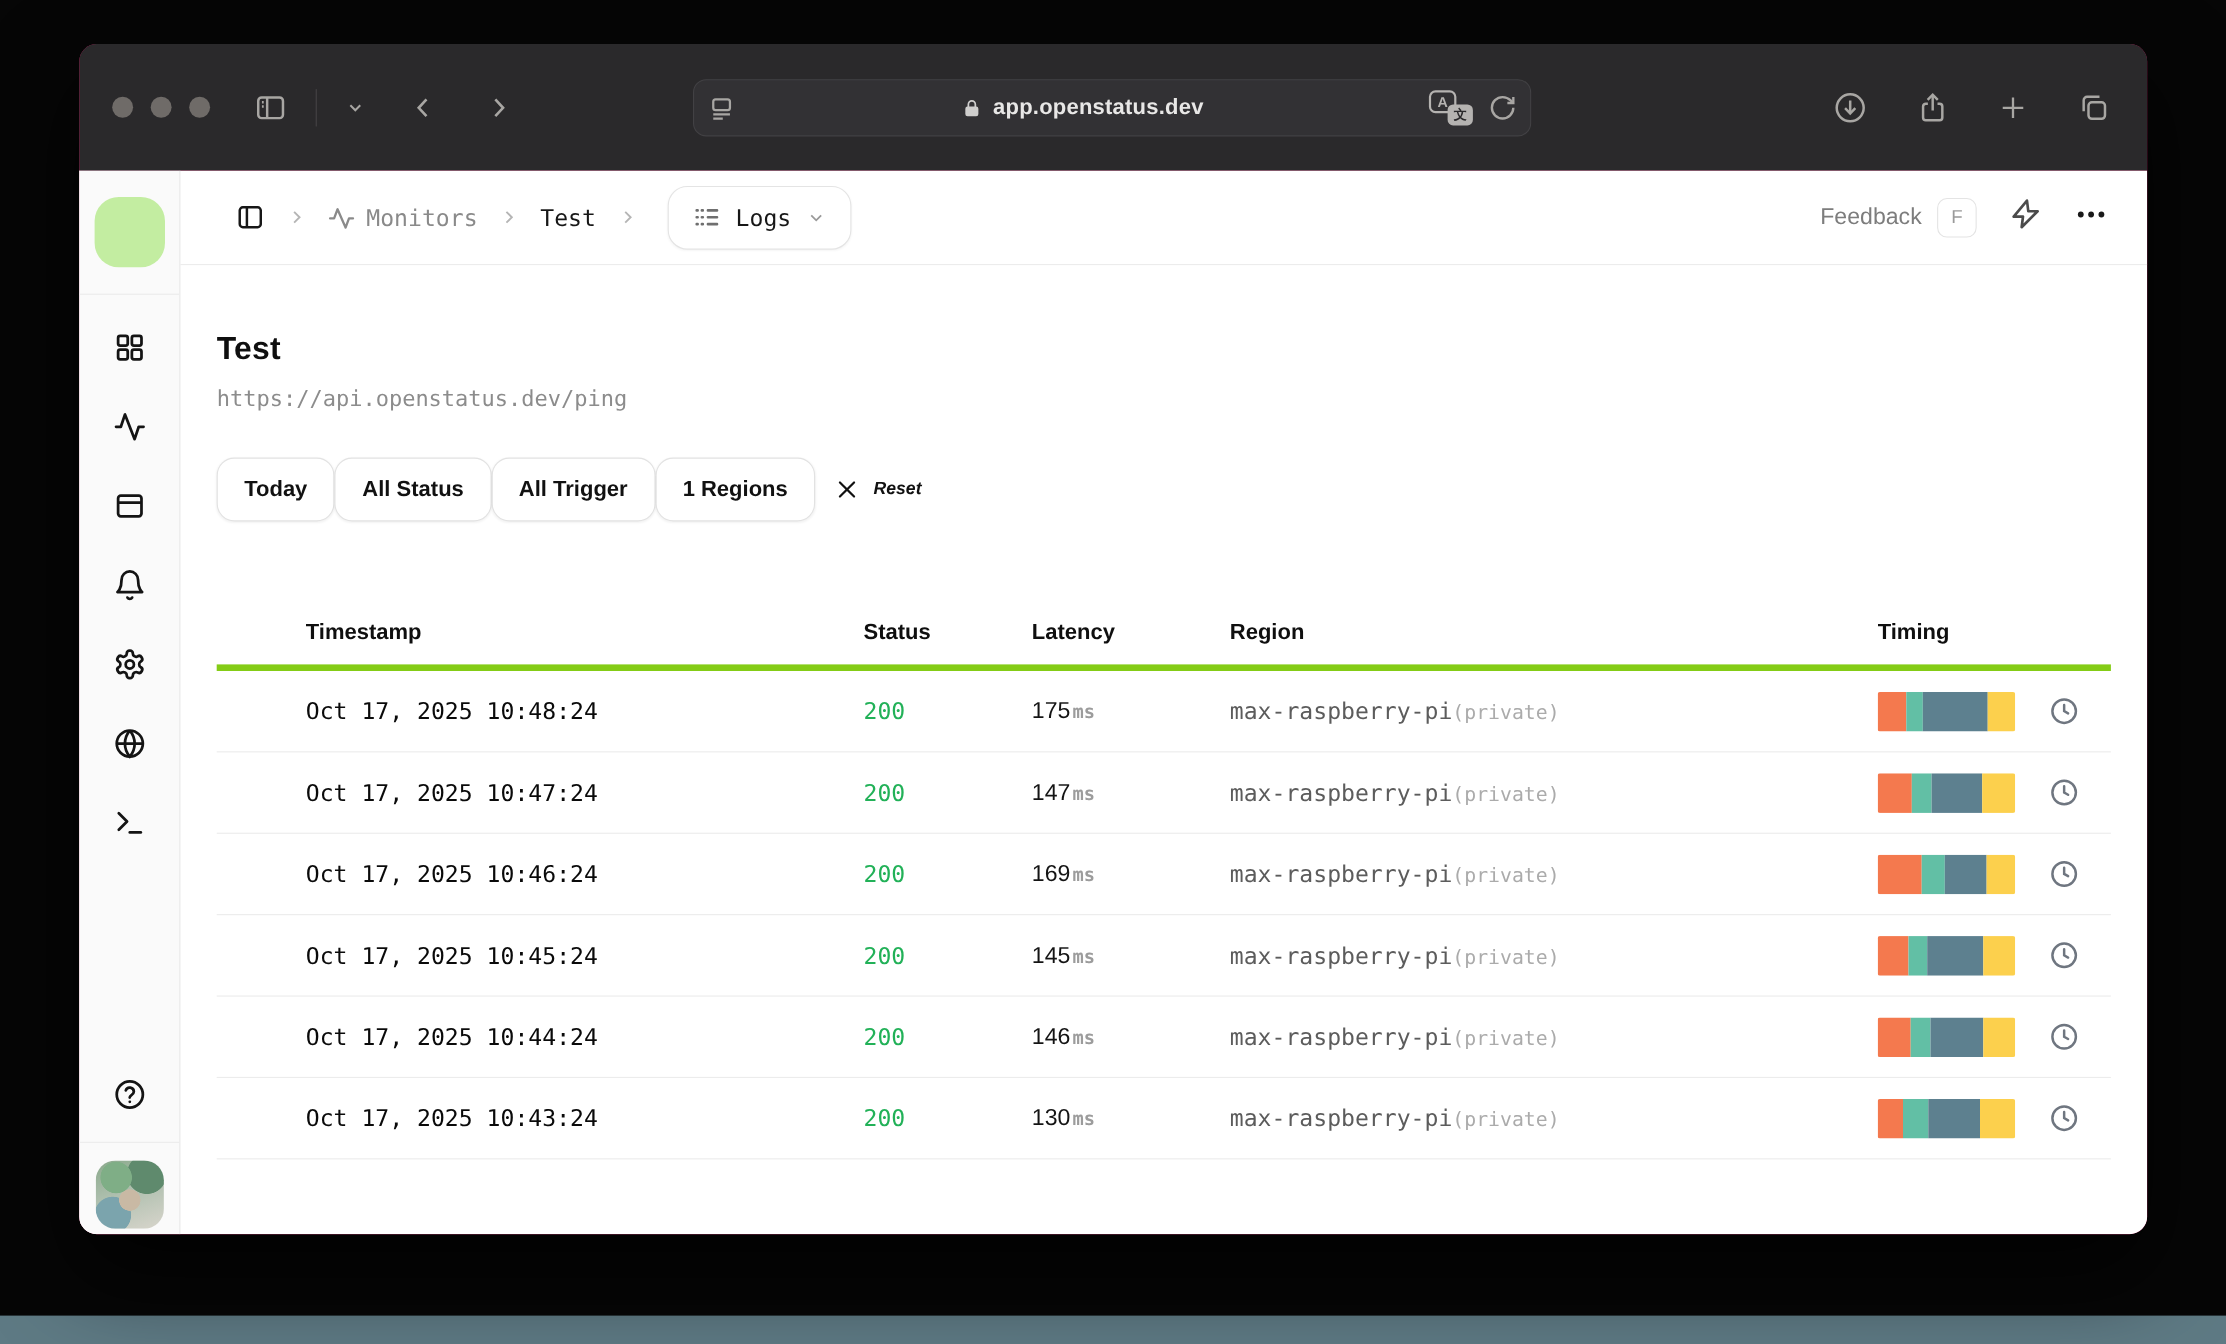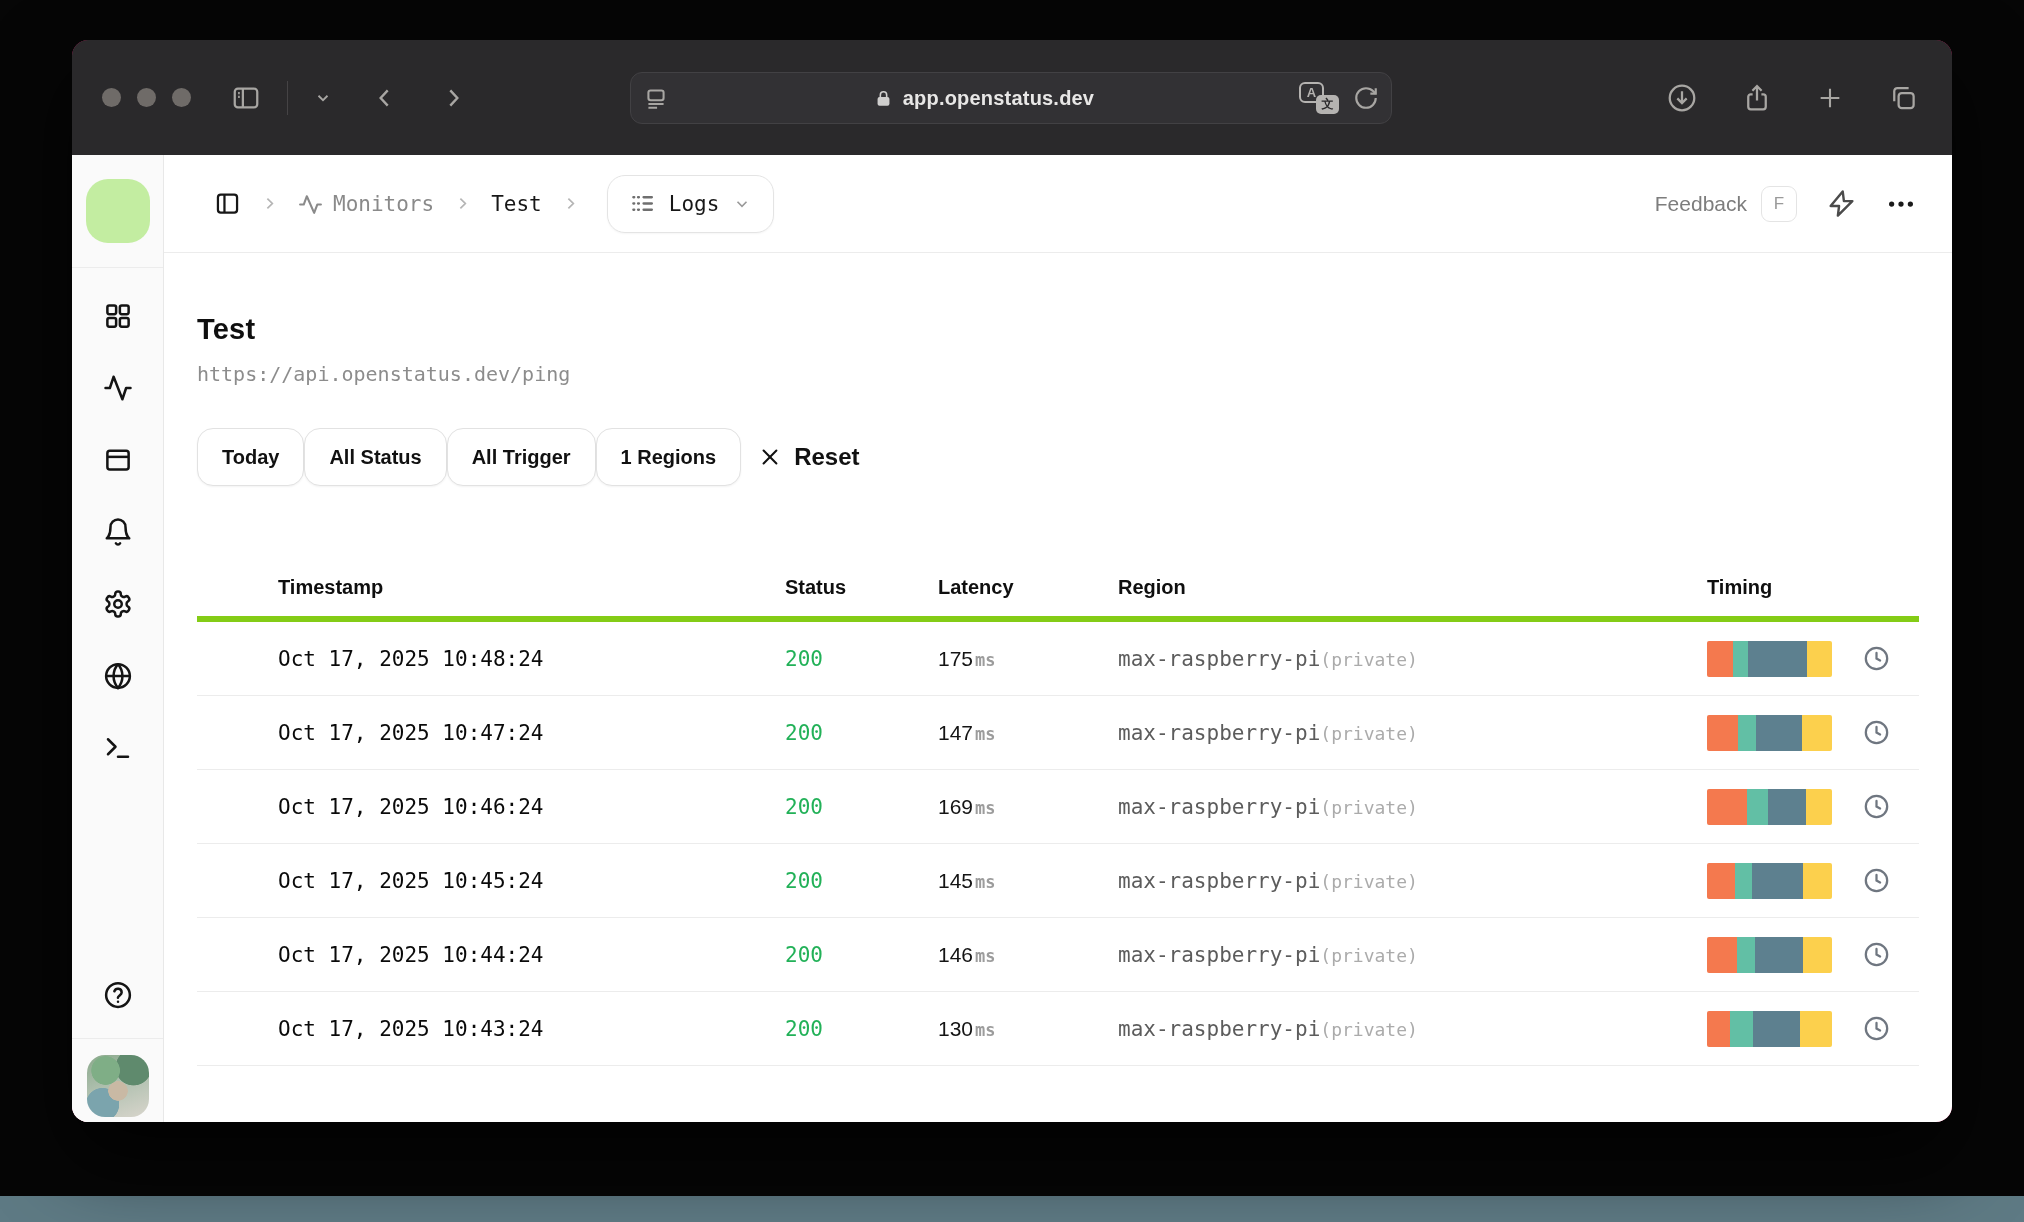--- a/index.html
+++ b/index.html
@@ -60,47 +60,47 @@
     background:
       radial-gradient(circle at 30% 25%, #7fae86 0 22%, transparent 23%),
       radial-gradient(circle at 75% 20%, #5f8a6d 0 26%, transparent 27%),
       radial-gradient(circle at 50% 58%, #c9b9a4 0 20%, transparent 21%),
       radial-gradient(circle at 25% 80%, #7ba4ad 0 24%, transparent 25%),
       linear-gradient(160deg, #8aa98b 0%, #aebfae 45%, #d8d5cc 100%);
   }
 
   .content { flex:1; display:flex; flex-direction:column; min-width:0; }
 
-  .page-header { height:98px; flex:none; border-bottom:1px solid #ececec; display:flex; align-items:center; padding:0 36px 0 50px; }
+  .page-header { height:86px; flex:none; border-bottom:1px solid #ececec; display:flex; align-items:center; padding:0 36px 0 50px; }
   .crumb { display:flex; align-items:center; gap:20px; }
   .icon-btn { background:none; border:none; display:flex; align-items:center; justify-content:center; cursor:pointer; color:#171717; }
   .crumb-sep { color:#b5b5b5; display:flex; }
   .crumb-item { display:flex; align-items:center; gap:10px; font-size:21px; }
   .crumb-muted { color:#8a8a8a; }
   .crumb-dark { color:#171717; }
   .view-pill {
     display:flex; align-items:center; gap:14px; height:58px; padding:0 22px;
     border:1px solid #e4e4e4; border-radius:18px; background:#fff; cursor:pointer;
     font-size:21px; color:#171717; box-shadow:0 1px 2px rgba(0,0,0,.04); margin-left:8px;
   }
-  .header-right { margin-left:auto; display:flex; align-items:center; gap:30px; }
+  .header-right { margin-left:auto; display:flex; align-items:flex-start; gap:30px; }
   .feedback-btn { display:flex; align-items:center; gap:14px; background:none; border:none; cursor:pointer; font-size:21px; color:#7d7d7d; font-family:"Liberation Sans",sans-serif; }
   .kbd { width:36px; height:36px; border:1px solid #e4e4e4; border-radius:9px; display:flex; align-items:center; justify-content:center; font-size:17px; color:#9a9a9a; }
 
   .main { flex:1; padding:0 33px; min-height:0; }
   .page-title { margin-top:60px; font-size:29px; font-weight:700; color:#0f0f0f; letter-spacing:.2px; }
   .endpoint { margin-top:16px; font-size:20px; color:#8c8c8c; }
 
   .filters { margin-top:42px; display:flex; align-items:center; }
   .chip {
     height:58px; padding:0 24px; border:1px solid #e2e2e2; border-radius:16px; background:#fff;
     font-family:"Liberation Sans",sans-serif; font-size:20px; font-weight:600; color:#111;
     box-shadow:0 1px 2px rgba(0,0,0,.05); cursor:pointer;
   }
-  .reset-btn { display:flex; align-items:center; gap:13px; background:none; border:none; cursor:pointer; font-size:24px; font-weight:600; color:#111; margin-left:18px; font-family:"Liberation Sans",sans-serif; }
+  .reset-btn { display:flex; align-items:center; gap:13px; background:none; border:none; cursor:pointer; font-size:16px; font-weight:600; color:#111; margin-left:18px; font-family:"Liberation Sans",sans-serif;font-style:italic; }
 
   
   .table { margin-top:72px; }
   .tr { display:grid; grid-template-columns:81px 507px 153px 180px 1fr 156px 56px; align-items:center; }
   .thead { height:64px; border-bottom:6px solid #84cc16; }
   .th { font-size:20px; font-weight:600; color:#0f0f0f; }
   .row { height:74px; border-bottom:1px solid #ececec; cursor:pointer; }
   .dot { width:22px; height:22px; border-radius:6px; background:#2fc35f; margin-left:15px; }
   .ts { font-size:21px; color:#0a0a0a; }
   .status { font-size:21px; color:#22b158; }

